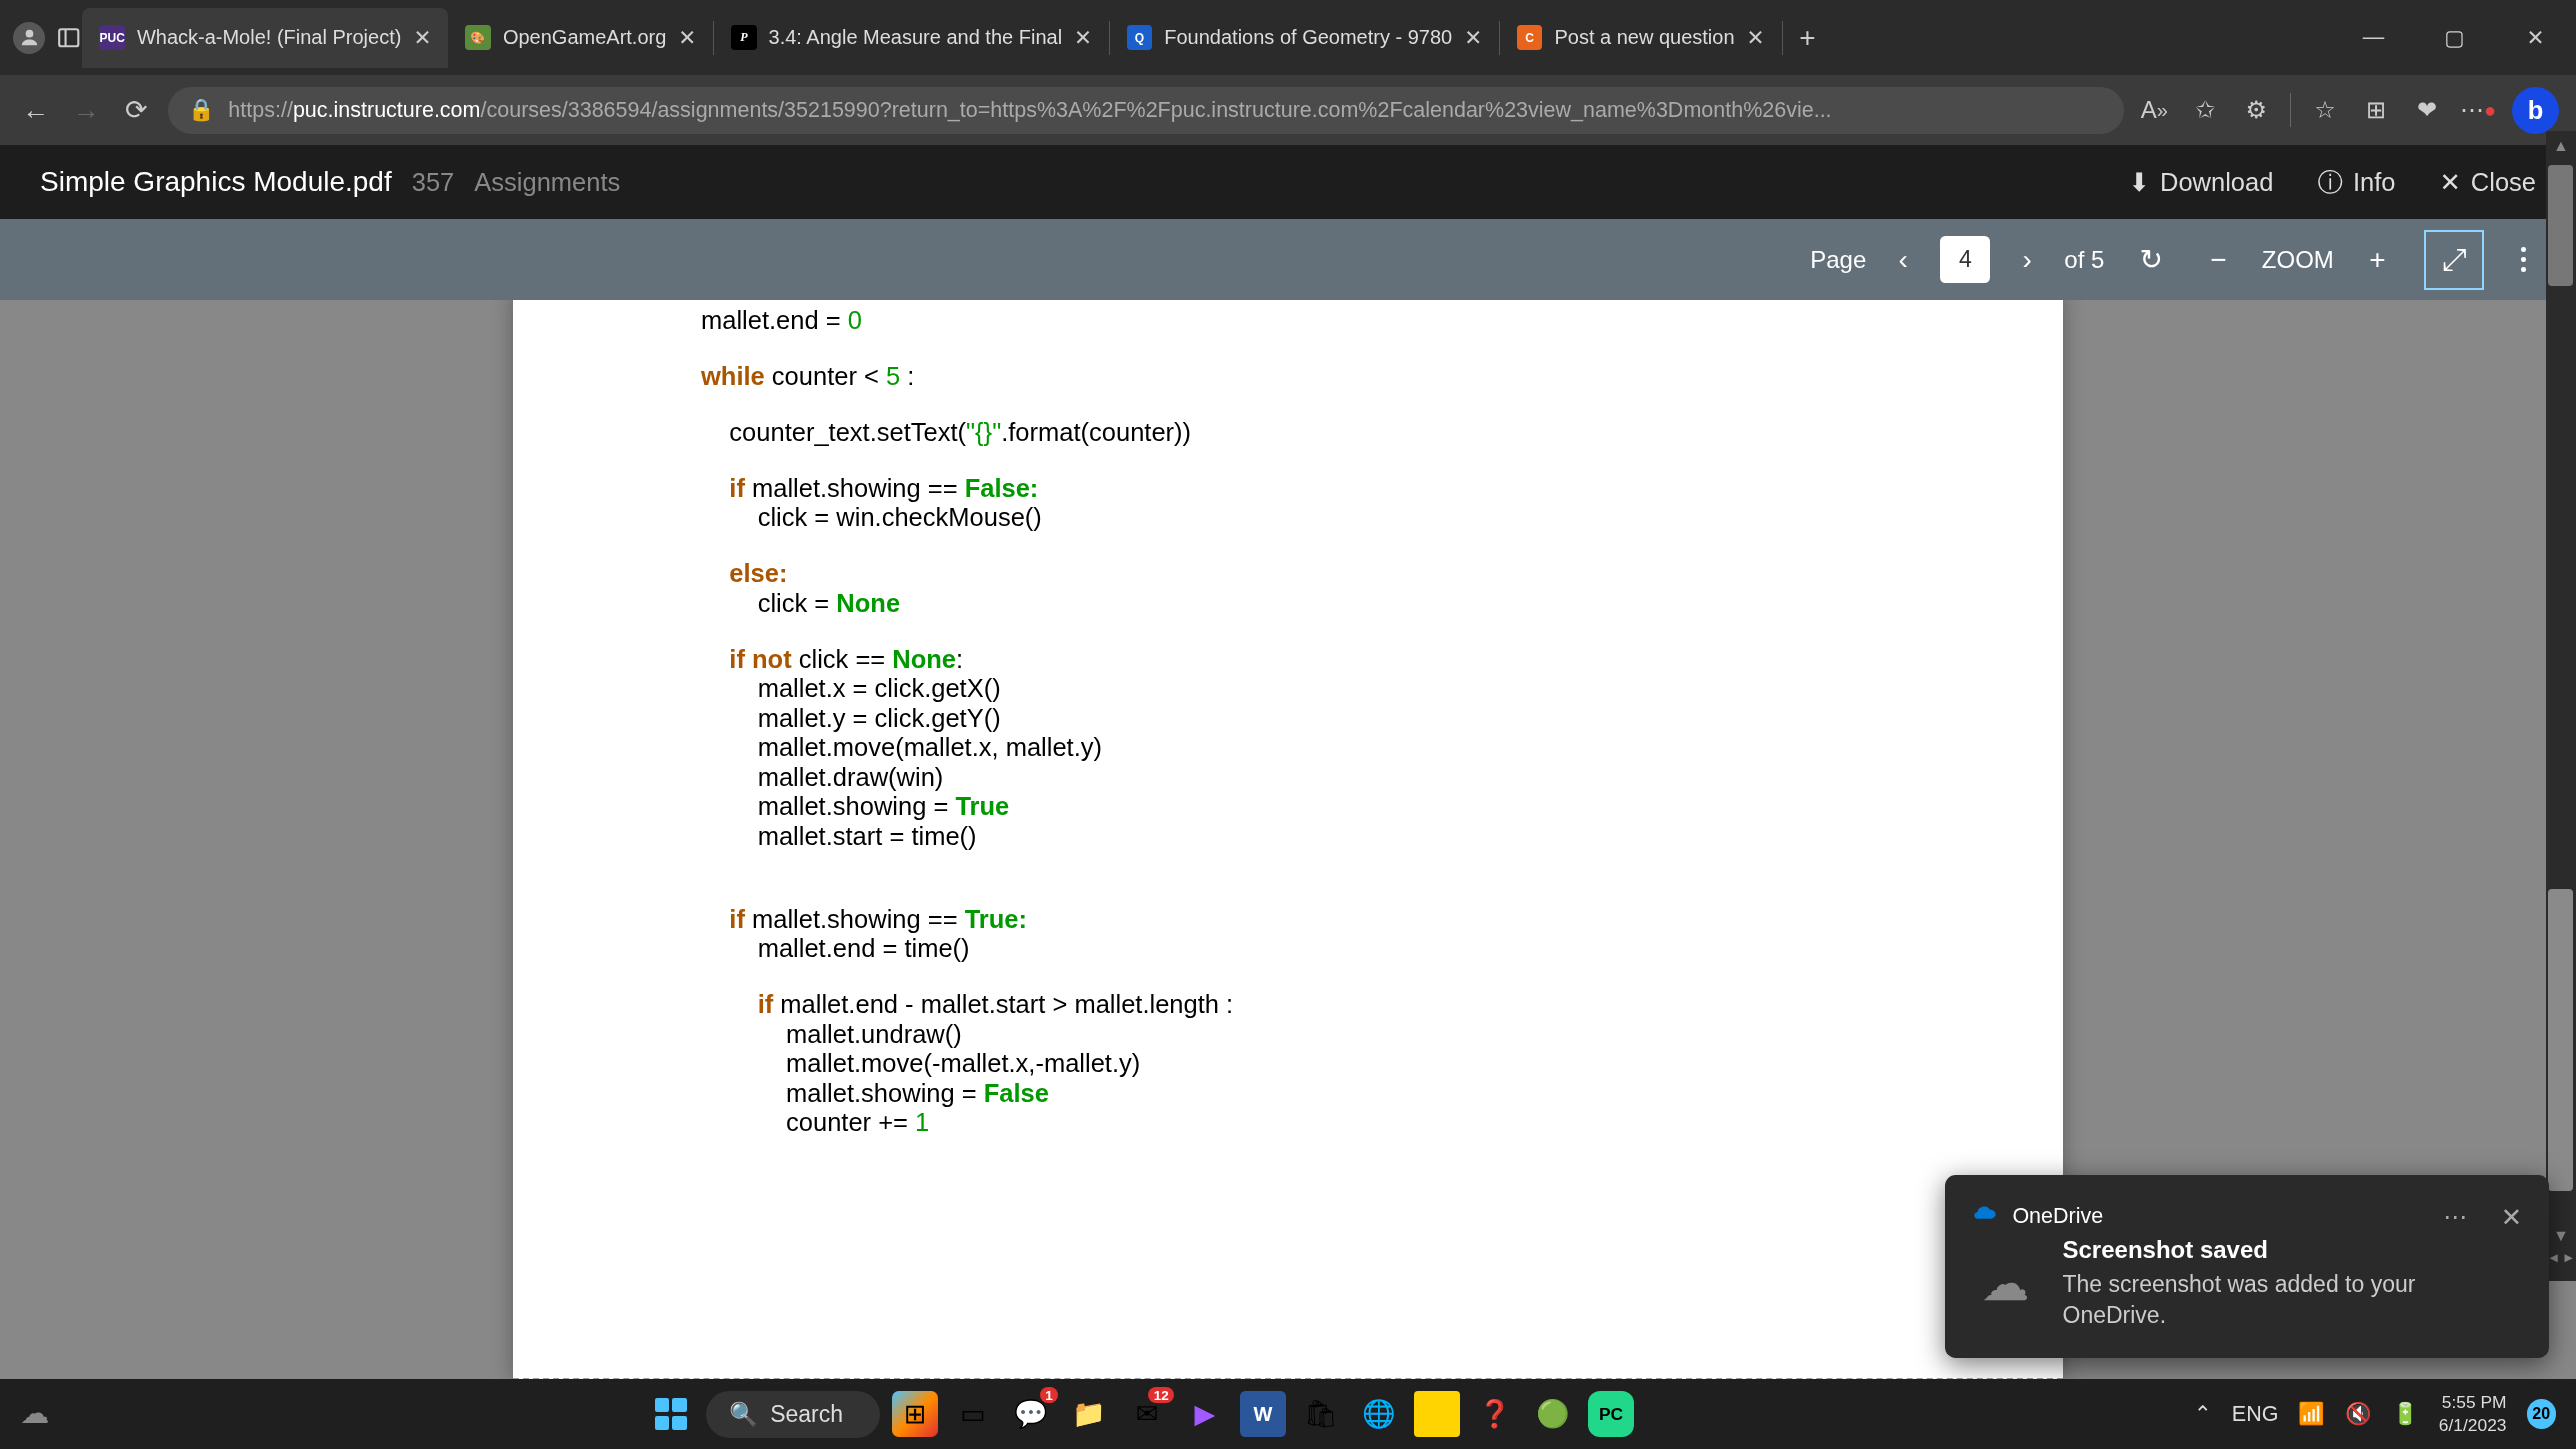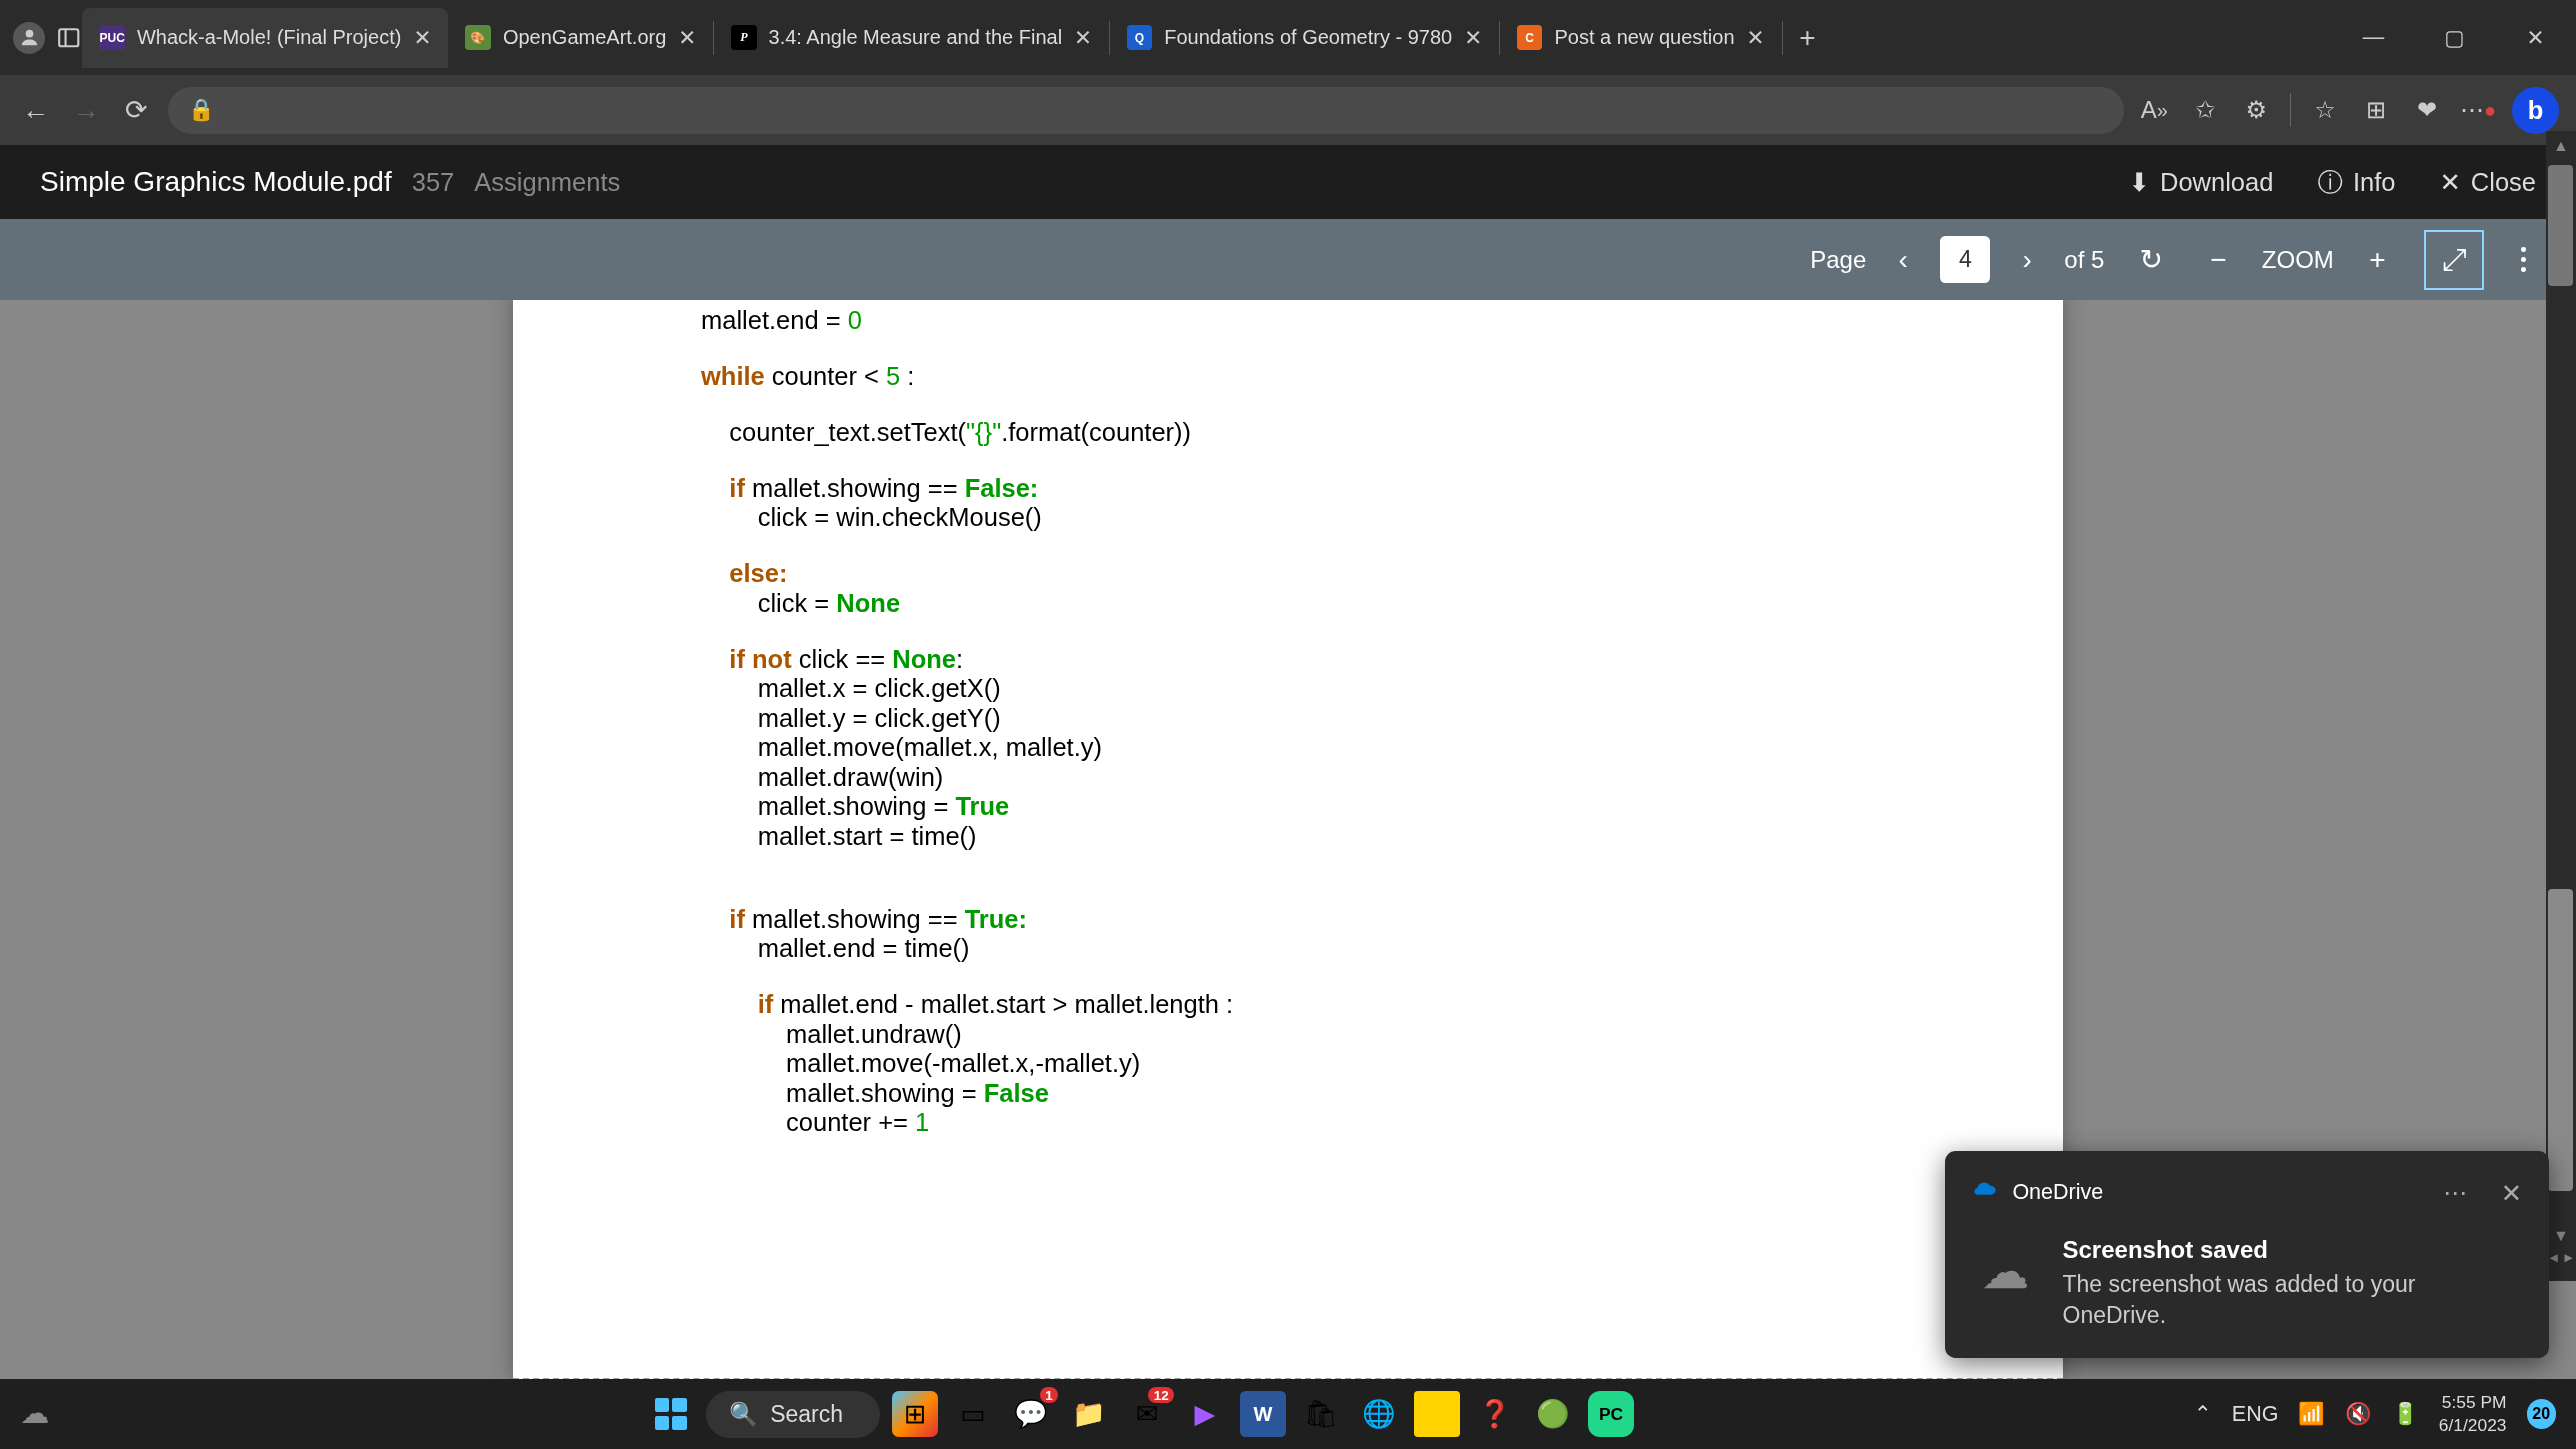--- a/index.html
+++ b/index.html
@@ -68,21 +68,21 @@
     
     
     .notification { position: absolute; right: 27px; bottom: 91px; width: 604px; background: #2a2a2a; border-radius: 10.7px; padding: 27px; color: #fff; box-shadow: 0 6.7px 27px rgba(0,0,0,0.5); }
     .notif-header { display: flex; align-items: center; gap: 13.4px; margin-bottom: 4px; }
     .notif-icon-sm { width: 27px; height: 27px; }
     .notif-app { font-size: 21.5px; flex: 1; }
     .notif-menu { color: #aaa; font-size: 24px; cursor: pointer; }
     .notif-close { color: #aaa; font-size: 25.5px; cursor: pointer; margin-left: 20px; }
     .notif-body { display: flex; gap: 23.5px; align-items: center; }
     .notif-cloud { width: 67px; height: 67px; display: flex; align-items: center; justify-content: center; font-size: 48px; color: #888; }
-    .notif-text { flex: 1; margin-top: 24px; }
+    .notif-text { flex: 1; }
     .notif-title { font-size: 24px; font-weight: 600; margin-bottom: 5.4px; }
     .notif-desc { font-size: 23px; color: #ccc; line-height: 1.35; }
     
     
     .taskbar { position: absolute; bottom: 0; left: 0; right: 0; height: 70px; background: #1f1f1f; display: flex; align-items: center; padding: 0 20px; }
     .weather-icon { width: 37px; height: 37px; color: #888; font-size: 29.5px; }
     .taskbar-center { display: flex; align-items: center; gap: 12px; margin-left: 590px; }
     .start-btn { width: 47px; height: 47px; display: flex; align-items: center; justify-content: center; }
     .start-grid { display: grid; grid-template-columns: 1fr 1fr; gap: 3.4px; width: 32px; height: 32px; }
     .start-grid span { background: #4cc2ff; border-radius: 2px; }
@@ -150,20 +150,21 @@
     <div class="win-btn">✕</div>
   </div>
 </div>
 
 <div class="addressbar">
   <div class="nav-btn">←</div>
   <div class="nav-btn" style="color:#666">→</div>
   <div class="nav-btn">⟳</div>
   <div class="url-box">
     <span>🔒</span>
+    <span class="url-text"><span>https://</span><span class="url-host">puc.instructure.com</span><span>/courses/3386594/assignments/35215990?return_to=https%3A%2F%2Fpuc.instructure.com%2Fcalendar%23view_name%3Dmonth%26vie...</span></span>
   </div>
   <div class="toolbar-right">
     <div class="toolbar-icon">A<sup>»</sup></div>
     <div class="toolbar-icon">✩</div>
     <div class="toolbar-icon">⚙</div>
     <div style="width:0.7px;height:34px;background:#666"></div>
     <div class="toolbar-icon">☆</div>
     <div class="toolbar-icon">⊞</div>
     <div class="toolbar-icon">❤</div>
     <div class="toolbar-icon">⋯<sub style="color:#e04040">●</sub></div>

